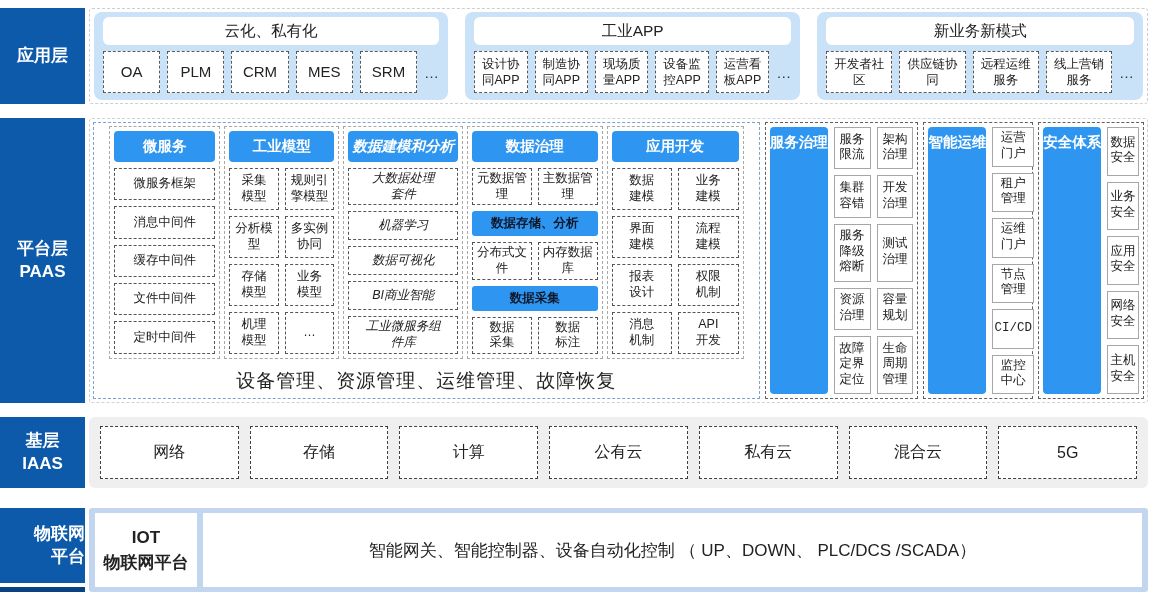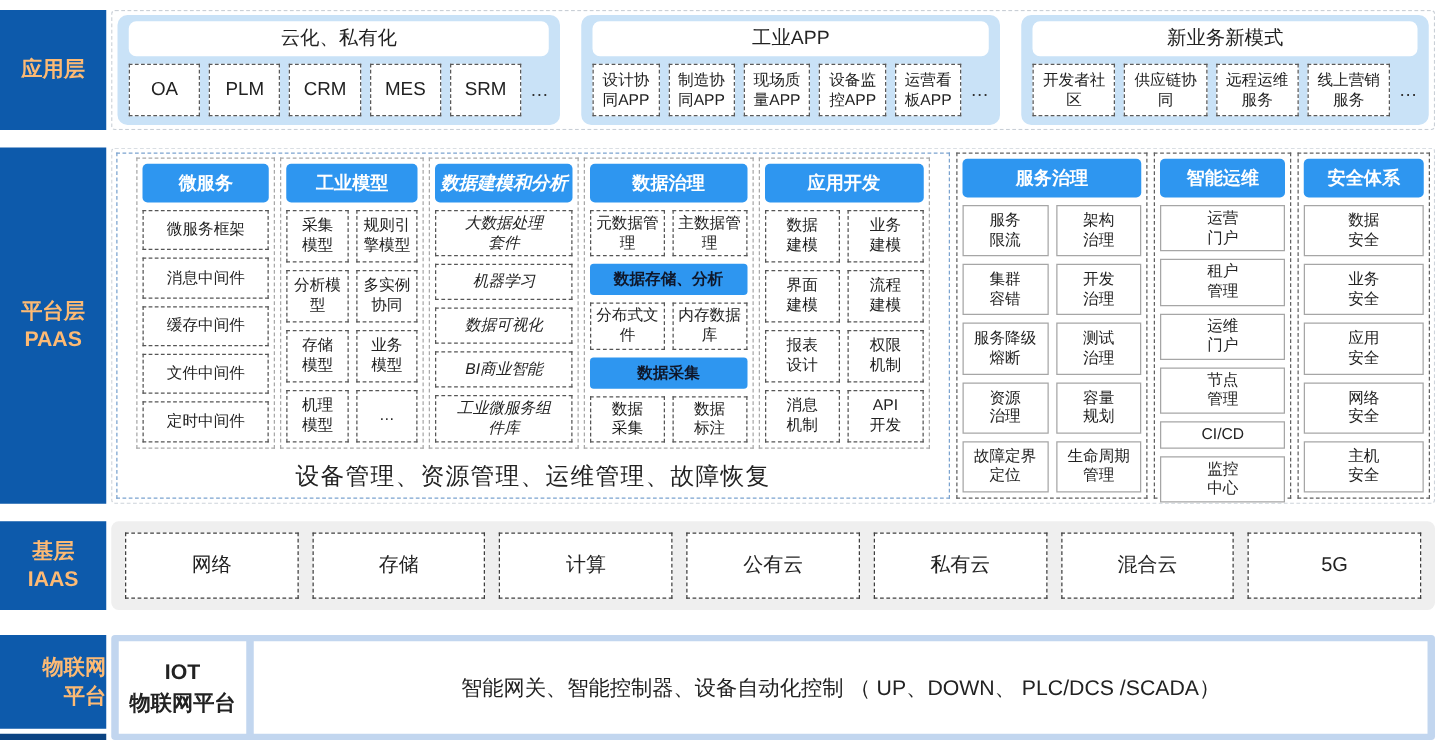--- a/index.html
+++ b/index.html
@@ -6,21 +6,21 @@
   html,body { background:#fff; }
   body { font-family:"Liberation Sans","DejaVu Sans",sans-serif; color:#222; }
   #stage { position:relative; width:1150px; height:592px; background:#fff; overflow:hidden; }
 
   .row { position:absolute; left:0; right:2px; display:flex; gap:4px; }
   .row-app  { top:8px;   height:96px; }
   .row-paas { top:118px; height:285px; }
   .row-iaas { top:417px; height:71px; }
   .row-iot  { top:508px; bottom:0; }
 
-  .layer-label { flex:0 0 85px; background:#0d5aab; color:#fdba74; font-weight:bold;
+  .layer-label { flex:0 0 85px; background:#0d5aab; color:#ffffff; font-weight:bold;
     font-size:17px; display:flex; flex-direction:column; align-items:center;
     justify-content:center; text-align:center; line-height:1.35; }
   .label-iot { margin-bottom:9px;align-items:flex-end; }
   .bottom-edge { position:absolute; left:0; bottom:0; width:85px; height:5px; background:#0b4382; }
 
   
   .app-content { flex:1; border:1px dashed #c9cfd6; border-radius:3px; padding:3px 4px;
     display:flex; gap:17px; }
   .app-group { background:#c9e2f7; border-radius:8px; padding:5px 9px 7px;
     display:flex; flex-direction:column; gap:6px; }
@@ -49,21 +49,21 @@
   .pgrid { flex:1; display:grid; grid-template-columns:1fr 1fr; gap:6px; }
   .pitem { border:1px dashed #555; background:#fff; display:flex; align-items:center;
     justify-content:center; text-align:center; font-size:12.5px; line-height:1.25;
     white-space:pre-line; padding:2px 1px; }
   .pcol-body > .pitem { flex:1; }
   .sub-header { background:#2e96f0; color:#0f172a; font-weight:bold; font-size:12.5px;
     text-align:center; border-radius:3px; padding:4px 0; flex:0 0 auto; }
   .paas-bottom { flex:0 0 44px; display:flex; align-items:center; justify-content:center;
     font-size:19px; color:#222; letter-spacing:1px;text-align:right; }
   .panel { background:#fff; border:1px dashed #606060; padding:4px; display:flex;
-    flex-direction:column; gap:6px; }
+    flex-direction:row; gap:6px;font-family:Liberation Mono, monospace; }
   .p-sg{flex:150;} .p-ops{flex:104;} .p-sec{flex:100;}
   .solid { border:1px solid #a6a6a6; }
 
   
   .iaas-content { flex:1; background:#efefef; border-radius:6px; padding:9px 11px;
     display:flex; gap:11px; }
   .iaas-item { flex:1; background:#fff; border:1px dashed #3f3f3f; display:flex;
     align-items:center; justify-content:center; font-size:16px; }
 
   

